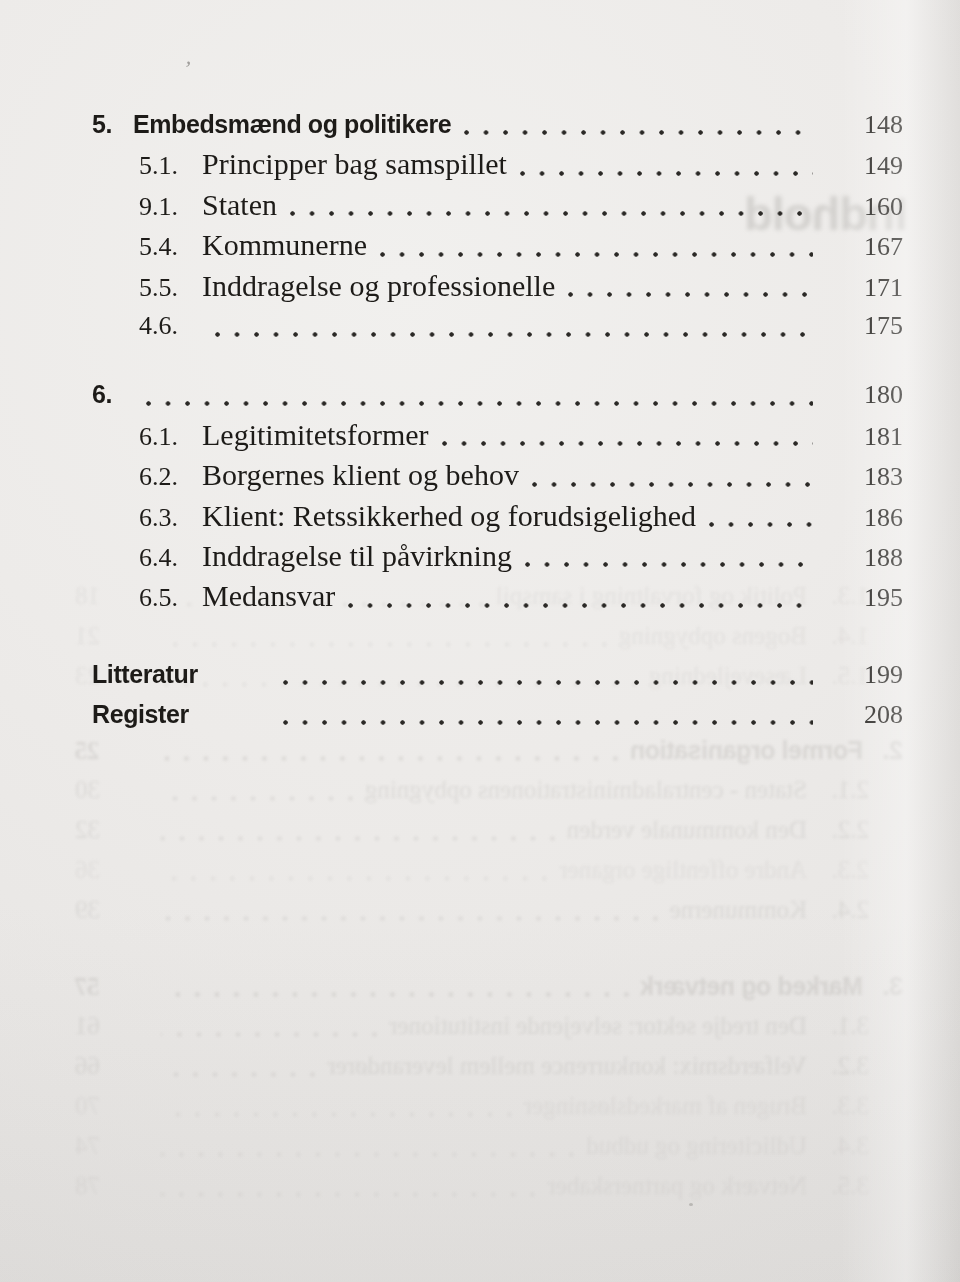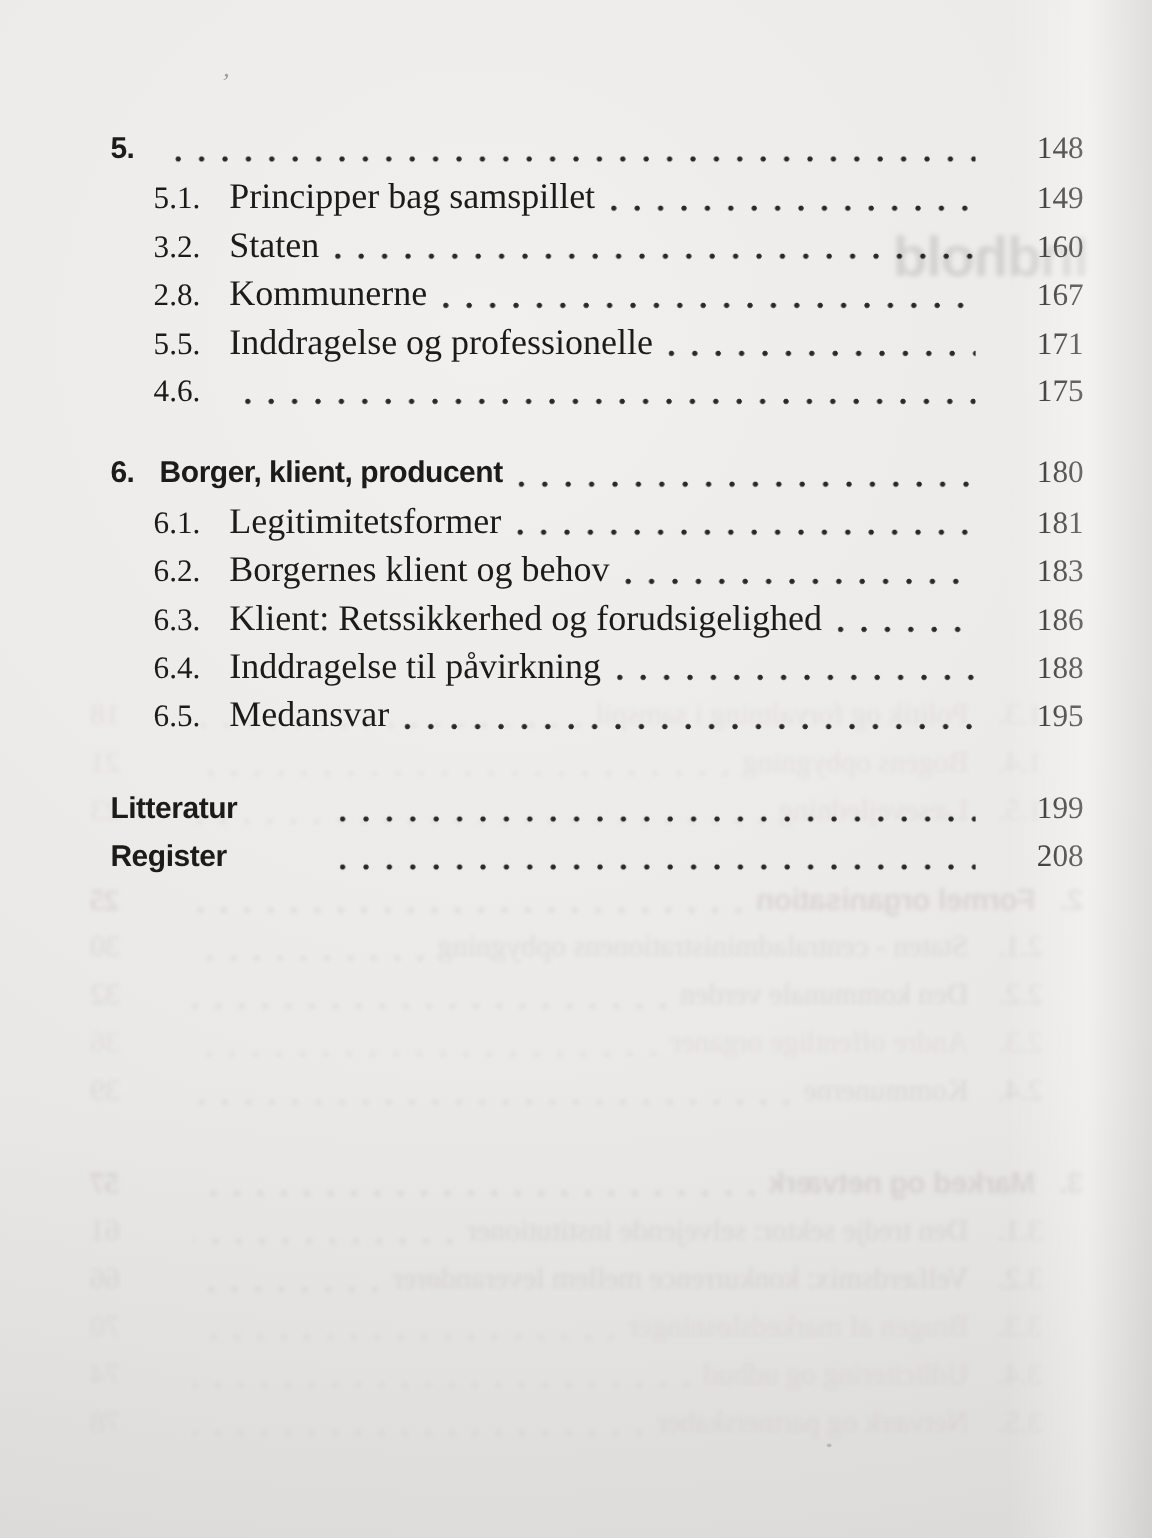--- a/index.html
+++ b/index.html
@@ -40,21 +40,21 @@
   .row .pnum{
     flex:0 0 52px;text-align:right;
     font-family:"Liberation Serif", serif;font-size:26px;color:#24221f;
   }
 
   .sec-head{font-family:"Liberation Sans", sans-serif;font-weight:bold;letter-spacing:-0.4px;}
   .sec-head .num{width:41px;font-size:25px;}
   .sec-head .title{font-size:25px;}
   .sec-head .pnum{font-weight:normal;letter-spacing:0;}
 
-  .sub .num{margin-left:36px;width:63px;font-size:26px;}
+  .sub .num{margin-left:47px;width:63px;font-size:26px;}
   .sub .title{font-size:30px;}
 
   .section-6{margin-top:28px;}
   .back-matter{margin-top:37px;justify-content:flex-end;}
   .bm .title{
     flex:0 0 191px;
     font-family:"Liberation Sans", sans-serif;font-weight:bold;letter-spacing:-0.4px;font-size:25px;
   }
   .bm .leader{margin-left:0;}
 
@@ -188,56 +188,56 @@
       <span class="title">Netværk og partnerskaber</span>
       <span class="leader"></span>
       <span class="pnum">78</span>
     </div>
   </div>
 
   <div class="toc">
 
     <div class="row sec-head">
       <span class="num">5.</span>
+      <span class="title">Embedsmænd og politikere</span>
       <span class="leader"></span>
       <span class="pnum">148</span>
     </div>
     <div class="row sub">
       <span class="num">5.1.</span>
       <span class="title">Principper bag samspillet</span>
       <span class="leader"></span>
       <span class="pnum">149</span>
     </div>
     <div class="row sub">
-      <span class="num">3.2.</span>
+      <span class="num">9.1.</span>
       <span class="title">Staten</span>
       <span class="leader"></span>
       <span class="pnum">160</span>
     </div>
     <div class="row sub">
-      <span class="num">2.8.</span>
+      <span class="num">5.4.</span>
       <span class="title">Kommunerne</span>
       <span class="leader"></span>
       <span class="pnum">167</span>
     </div>
     <div class="row sub">
       <span class="num">5.5.</span>
       <span class="title">Inddragelse og professionelle</span>
       <span class="leader"></span>
       <span class="pnum">171</span>
     </div>
     <div class="row sub">
       <span class="num">4.6.</span>
       <span class="leader"></span>
       <span class="pnum">175</span>
     </div>
 
     <div class="row sec-head section-6">
       <span class="num">6.</span>
-      <span class="title">Borger, klient, producent</span>
       <span class="leader"></span>
       <span class="pnum">180</span>
     </div>
     <div class="row sub">
       <span class="num">6.1.</span>
       <span class="title">Legitimitetsformer</span>
       <span class="leader"></span>
       <span class="pnum">181</span>
     </div>
     <div class="row sub">

